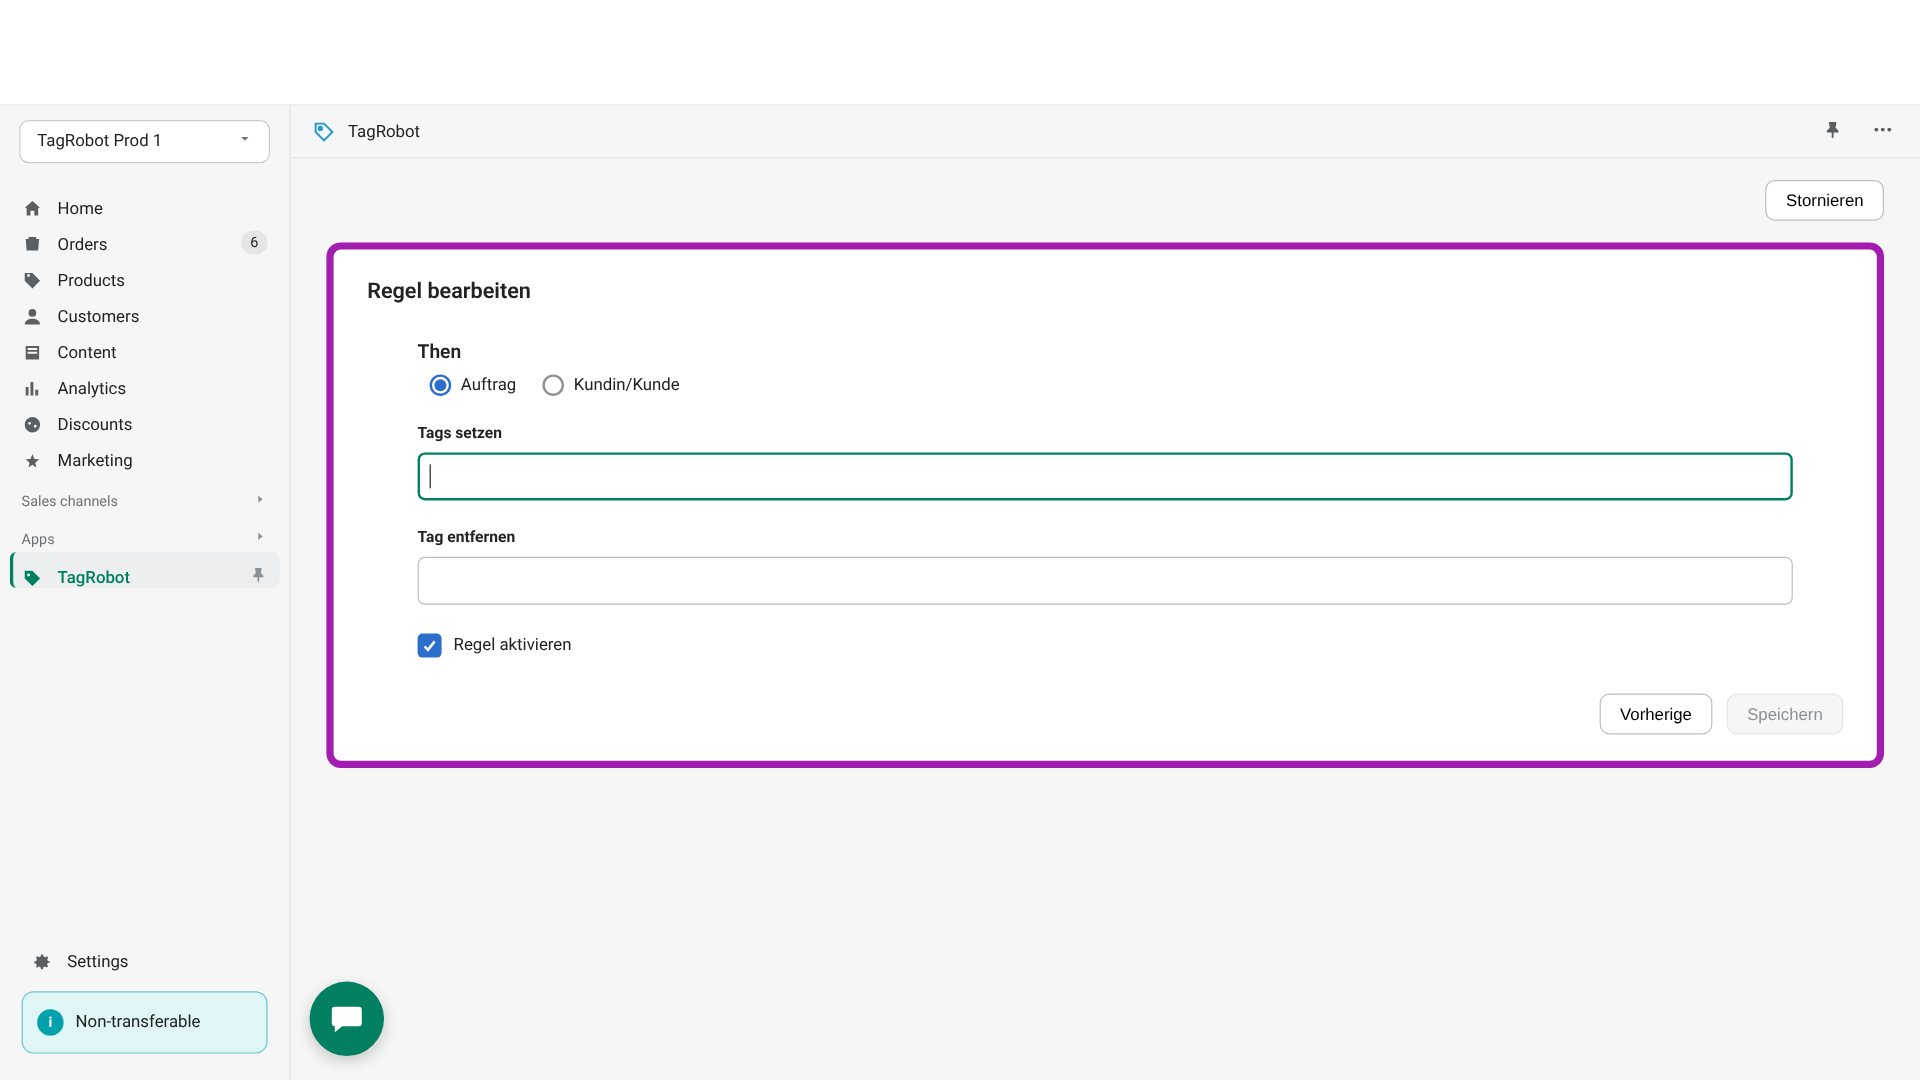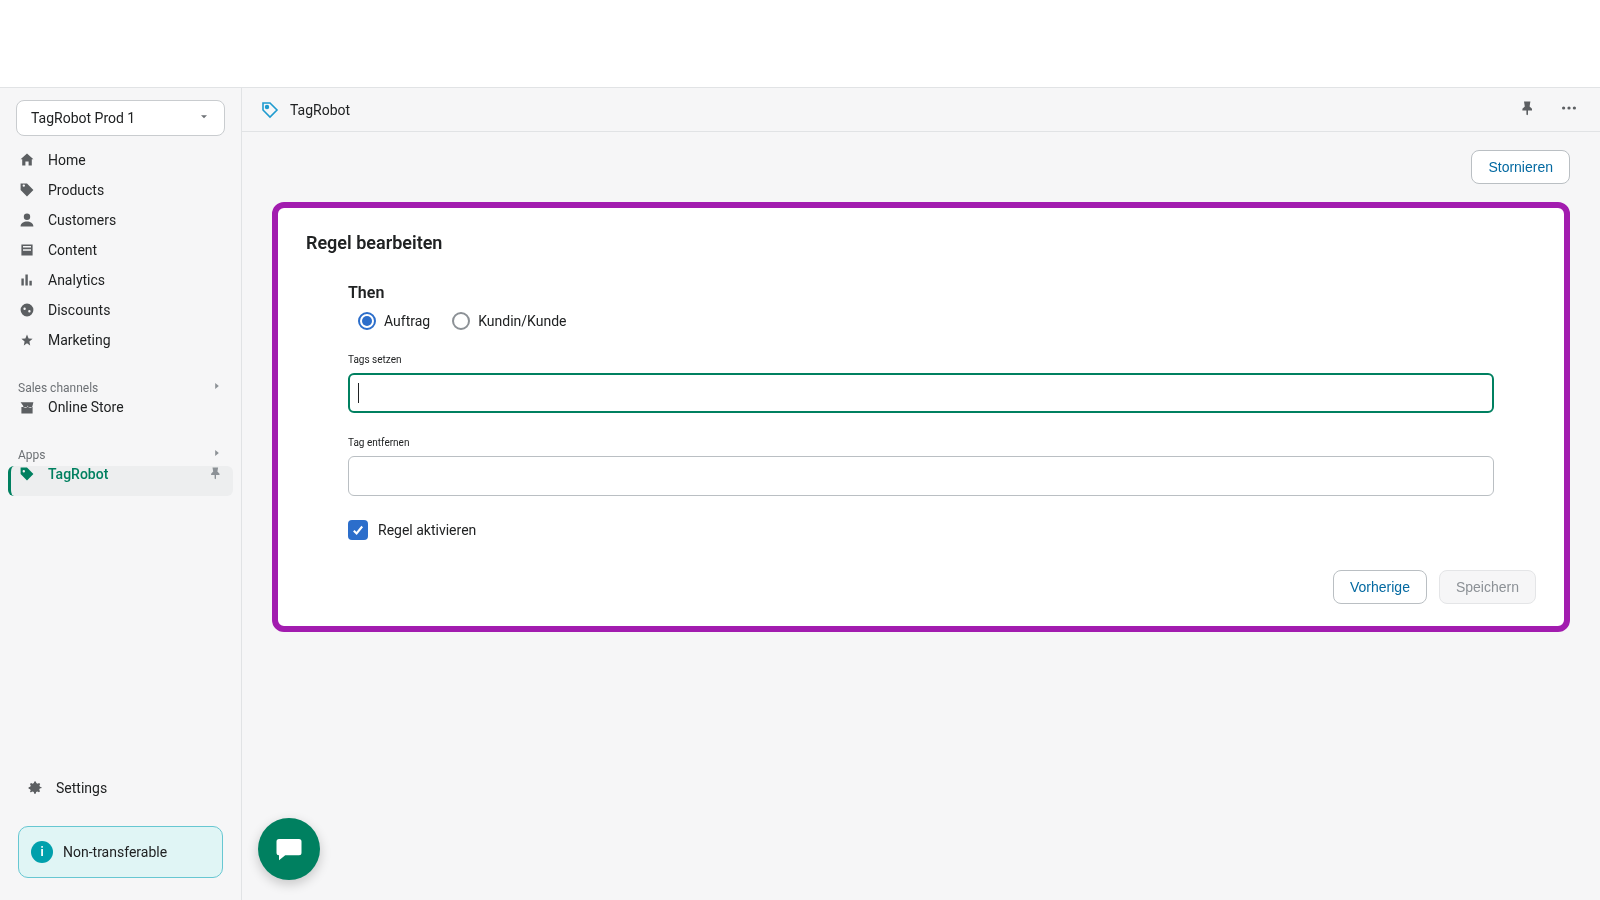--- a/index.html
+++ b/index.html
@@ -42,21 +42,21 @@
   align-items: center;
   justify-content: space-between;
   padding: 0 14px;
   background: #ffffff;
   cursor: pointer;
 }
 .store-select .store-name { font-size: 14px; color: #202223; }
 .nav-list { list-style: none; padding: 6px 8px; }
 .nav-item {
   display: flex;
-  align-items: flex-start;
+  align-items: flex-end;
   height: 30px;
   padding: 0 10px;
   border-radius: 6px;
   cursor: pointer;
   color: #202223;
   gap: 12px;
 }
 .nav-item .nav-icon { width: 18px; display: inline-flex; justify-content: center; color:#5c5f62; }
 .nav-item .nav-label { flex: 1; font-size: 14px; }
 .nav-badge {
@@ -132,21 +132,21 @@
 .action-row-top {
   display:flex; justify-content:flex-end; margin-bottom:18px;
 }
 .btn {
   border:1px solid #babfc3;
   background:#ffffff;
   border-radius:8px;
   padding:8px 16px;
   font-size:14px;
   cursor:pointer;
-  color:#0369a1;
+  color:#000000;
 }
 .btn:disabled, .btn.disabled {
   border:1px solid #e4e5e7;
   background:#f6f6f7;
   color:#8c9196;
   cursor:default;
 }
 .card {
   background:#ffffff;
   border:6px solid #a21caf;
@@ -169,21 +169,21 @@
 .radio-row { display:flex; gap:22px; align-items:center; margin-bottom:24px;padding-left:10px; }
 .radio-opt { display:flex; align-items:center; gap:8px; cursor:pointer; }
 .radio-circle {
   width:18px; height:18px; border:2px solid #8c9196; border-radius:50%;
   display:flex; align-items:center; justify-content:center;
 }
 .radio-opt.selected .radio-circle { border-color:#2c6ecb; }
 .radio-opt.selected .radio-circle::after {
   content:""; width:10px; height:10px; background:#2c6ecb; border-radius:50%;
 }
-.field-label { font-size:10px; font-weight:400; margin-bottom:8px; }
+.field-label { font-size:13px; font-weight:700; margin-bottom:8px; }
 .text-input {
   width:100%;
   height:40px;
   border:1px solid #babfc3;
   border-radius:6px;
   padding:0 10px;
   font-size:14px;
 }
 .text-input.focused {
   border:2px solid #008060;
@@ -244,20 +244,29 @@
         <span class="nav-icon">
           <svg width="16" height="16" viewBox="0 0 20 20" fill="currentColor">
               <path d="M10 2l8 7h-2v8h-4v-5H8v5H4v-8H2l8-7z"></path>
             </svg>
         </span>
         <span class="nav-label">Home</span>
       </li>
       <li class="nav-item">
         <span class="nav-icon">
           <svg width="16" height="16" viewBox="0 0 20 20" fill="currentColor">
+              <path d="M3 4h14l-1 12H4L3 4zm3 0V2h8v2"></path>
+            </svg>
+        </span>
+        <span class="nav-label">Orders</span>
+        <span class="nav-badge">6</span>
+      </li>
+      <li class="nav-item">
+        <span class="nav-icon">
+          <svg width="16" height="16" viewBox="0 0 20 20" fill="currentColor">
               <path d="M2 2h8l8 8-8 8-8-8V2zm4 4a1.5 1.5 0 100-3 1.5 1.5 0 000 3z"></path>
             </svg>
         </span>
         <span class="nav-label">Products</span>
       </li>
       <li class="nav-item">
         <span class="nav-icon">
           <svg width="16" height="16" viewBox="0 0 20 20" fill="currentColor">
               <path d="M10 10a4 4 0 100-8 4 4 0 000 8zm-8 8c0-4 4-6 8-6s8 2 8 6H2z"></path>
             </svg>
@@ -299,30 +308,20 @@
     </ul>
 
     <div class="nav-section-label">
       <span>Sales channels</span>
       <span>
         <svg width="12" height="12" viewBox="0 0 20 20" fill="#8c9196">
             <path d="M7 5l6 5-6 5V5z"></path>
           </svg>
       </span>
     </div>
-    <ul class="nav-list" style="padding-top:0;">
-      <li class="nav-item">
-        <span class="nav-icon">
-          <svg width="16" height="16" viewBox="0 0 20 20" fill="currentColor">
-              <path d="M2 4h16l-1 4a3 3 0 01-6 0 3 3 0 01-6 0L2 4zm1 6v8h14v-8"></path>
-            </svg>
-        </span>
-        <span class="nav-label">Online Store</span>
-      </li>
-    </ul>
 
     <div class="nav-section-label">
       <span>Apps</span>
       <span>
         <svg width="12" height="12" viewBox="0 0 20 20" fill="#8c9196">
             <path d="M7 5l6 5-6 5V5z"></path>
           </svg>
       </span>
     </div>
     <ul class="nav-list" style="padding-top:0;">

